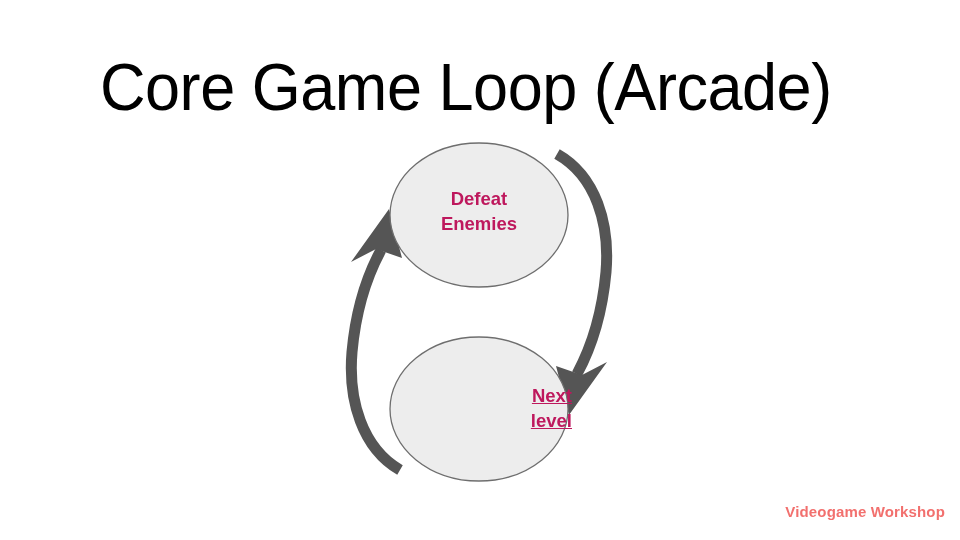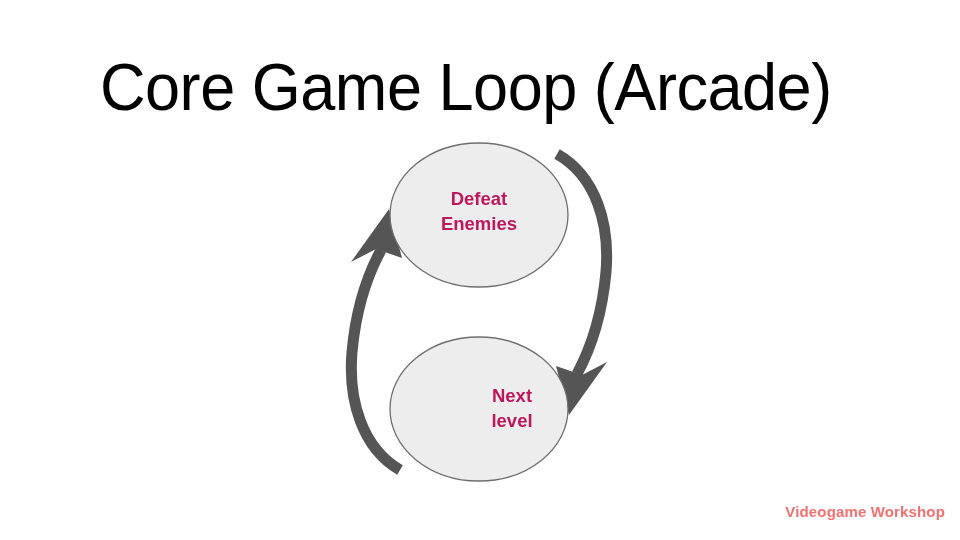--- a/index.html
+++ b/index.html
@@ -52,21 +52,22 @@
   #node-defeat-enemies-label {
     left: 390px;
     top: 186px;
     width: 178px;
     text-align: center;
   }
   #node-next-level-label {
     left: 452px;
     top: 383px;
     width: 120px;
-    text-align: center;
+    text-align: right;
+    text-decoration: underline;
   }
   #footer-brand {
     position: absolute;
     left: 700px;
     top: 503px;
     width: 245px;
     text-align: right;
     font-family: "Liberation Sans", sans-serif;
     font-size: 15px;
     font-weight: bold;

